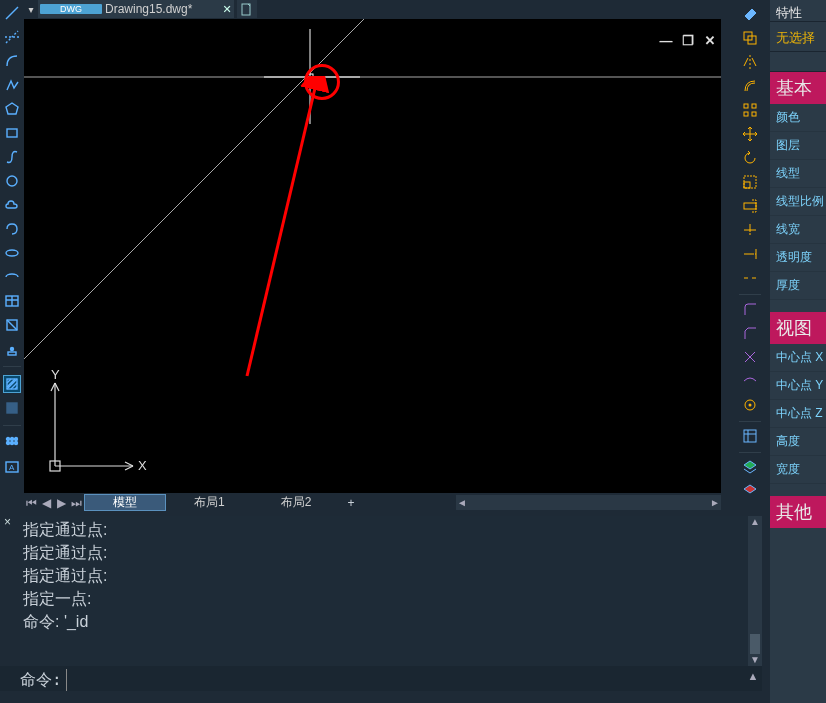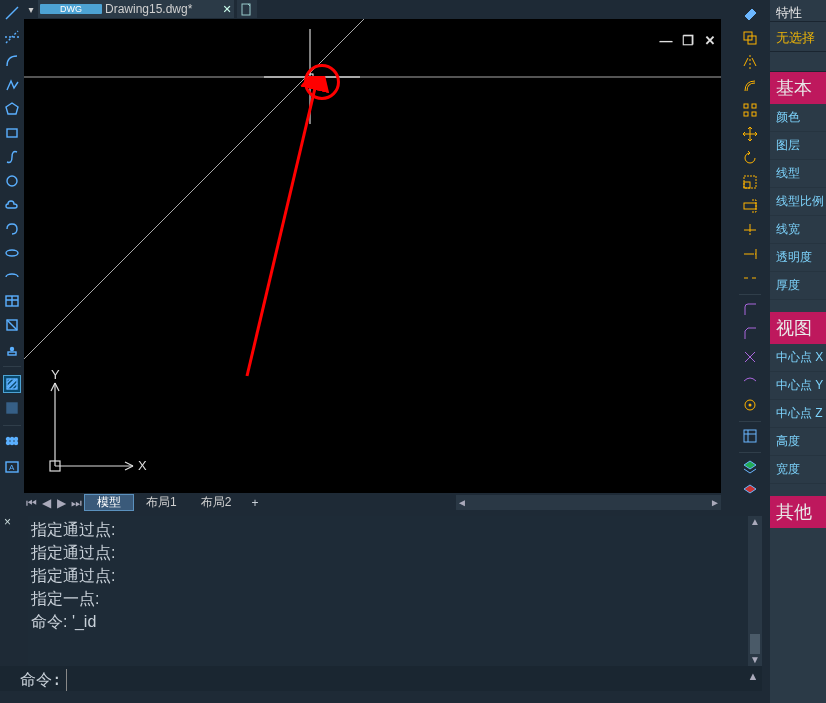--- a/index.html
+++ b/index.html
@@ -29,31 +29,31 @@
   .viewport .ucs { position:absolute; left:14px; bottom:8px; }
   .viewport .ucs svg { overflow:visible; }
 
   
   .anno-circle { position:absolute; left:280px; top:45px; width:36px; height:36px; border:3px solid #f00; border-radius:50%; }
   .anno-arrow { position:absolute; left:218px; top:57px; width:100px; height:305px; pointer-events:none; }
 
   
   .layout-bar { position: absolute; left: 24px; top: 494px; width: 697px; height: 17px; background: #1e2a36; display: flex; align-items:center; font-size:12px; }
   .layout-bar .navbtn { width:15px; height:15px; display:flex;align-items:center;justify-content:center; cursor:pointer; color:#aab;}
-  .layout-bar .lt { padding: 0 12px; height:17px; line-height:17px; cursor:pointer; color:#d0d0d0; }
+  .layout-bar .lt { padding: 0 28px; height:17px; line-height:17px; cursor:pointer; color:#d0d0d0; }
   .layout-bar .lt.active { background:#3a5a7a; color:#fff; border:1px solid #5b91be; line-height:15px;}
   .layout-bar .add { padding:0 8px; cursor:pointer;}
   .layout-bar .scroll { margin-left:auto; height:15px; width:265px; background:#2a3845; position:relative;}
   .layout-bar .scroll .car { position:absolute; left:0; top:2px; width:12px; height:11px; color:#aab; text-align:center; font-size:10px;}
   .layout-bar .scroll .car.r { left:auto; right:0;}
 
   
   .cmd-panel { position:absolute; left:0; top:513px; width:762px; height:152px; background:#1e2a36;}
   .cmd-panel .close-x { position:absolute; left:4px; top:2px; font-size:12px; color:#cdd; cursor:pointer;}
-  .cmd-history { position:absolute; left:28px; top:3px; right:14px; height:150px; background:#1e2b37; color:#c9d1d9; font-family:SimSun, monospace; font-size:16px; line-height:23px; padding:2px 3px; overflow:hidden;}
+  .cmd-history { position:absolute; left:20px; top:3px; right:14px; height:150px; background:#1e2b37; color:#c9d1d9; font-family:SimSun, monospace; font-size:16px; line-height:23px; padding:2px 3px; overflow:hidden;}
   .cmd-history div { white-space:pre;}
   .cmd-panel .vscroll { position:absolute; right:0; top:3px; width:14px; height:150px; background:#2a3845;}
   .cmd-panel .vscroll .thumb { position:absolute; left:2px; bottom:12px; width:10px; height:20px; background:#4a5a68;}
   .cmd-panel .vscroll .ar { position:absolute; left:0; width:14px; height:12px; text-align:center; font-size:10px; color:#aab;}
 
   
   .cmd-input-row { position:absolute; left:0; top:666px; width:762px; height:25px; background:#1a2631; display:flex; align-items:flex-end; padding-left:20px;}
   .cmd-prompt { font-family:SimSun, monospace; font-size:16px; color:#c9d1d9; }
   .cmd-input { flex:1; height:22px; background:transparent; border:none; outline:none; color:#c9d1d9; font-family:SimSun, monospace; font-size:16px; margin-left:4px; border-left:1px solid #888; padding-left:1px;}
   .cmd-expand { position:absolute; right:2px; top:4px; width:14px; height:14px; color:#aab; cursor:pointer; font-size:11px; text-align:center;}

